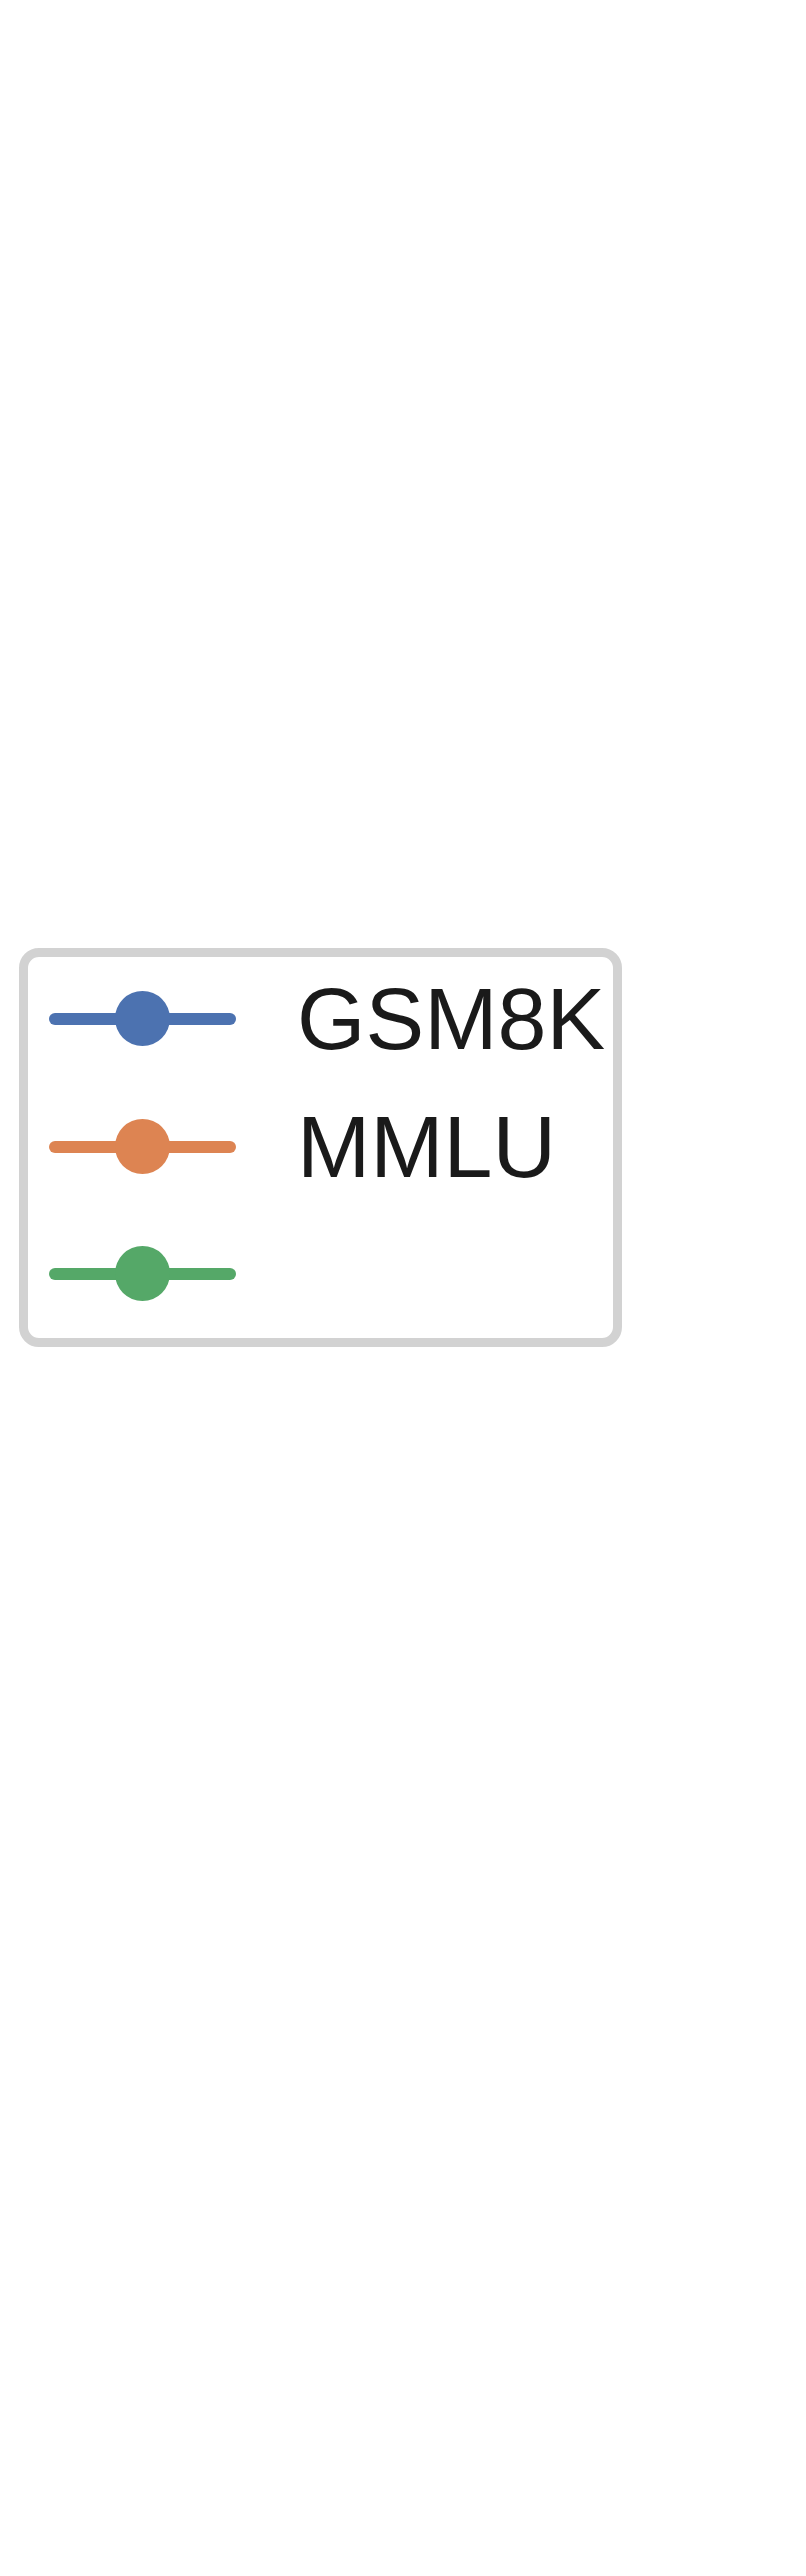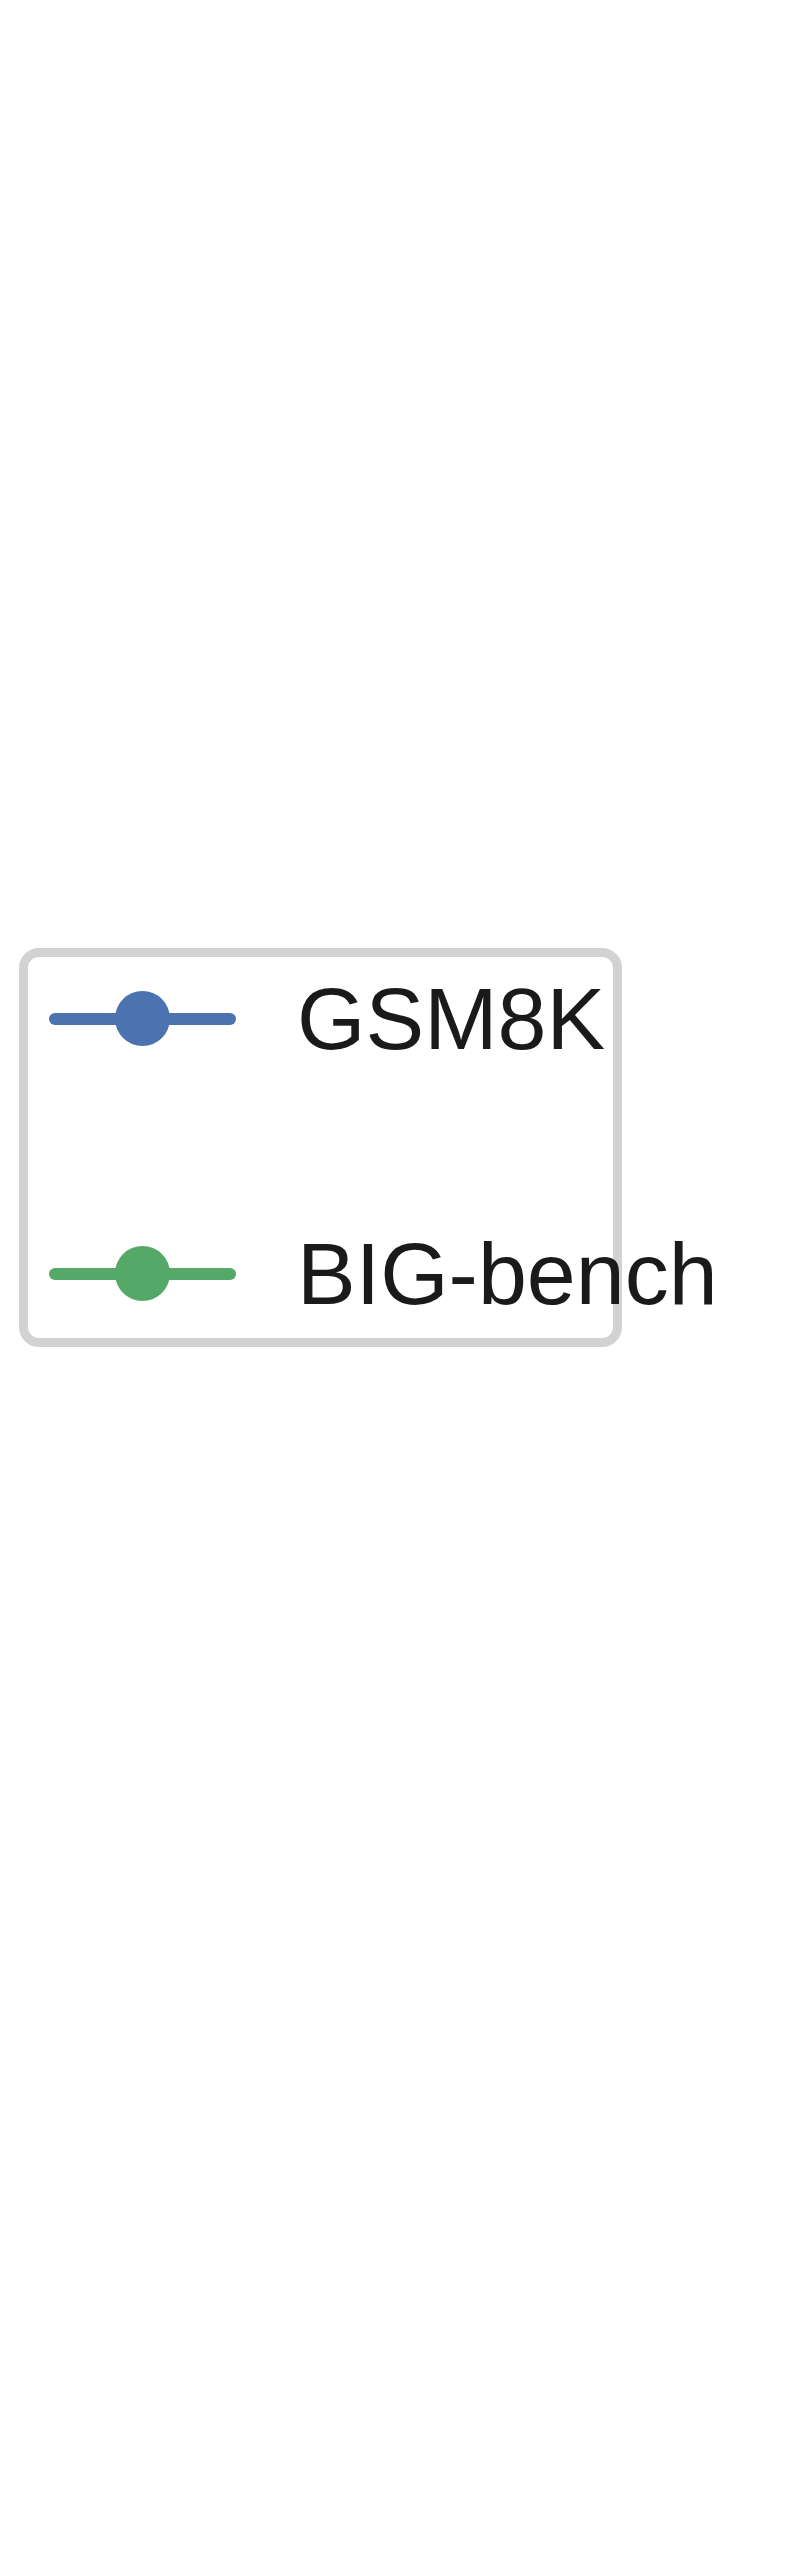--- a/index.html
+++ b/index.html
@@ -74,23 +74,29 @@
 <div class="legend-box" style="border-color: rgb(210, 210, 210); background: rgb(255, 255, 255);">
 
   <div class="legend-row row-0">
     <span class="sample">
       <span class="line" style="background: rgb(76, 114, 176);"></span>
       <span class="dot" style="background: rgb(76, 114, 176);"></span>
     </span>
     <span class="legend-label" style="color: rgb(26, 26, 26);">GSM8K</span>
   </div>
 
+  <div class="legend-row row-1">
+    <span class="sample">
+      <span class="line" style="background: rgb(221, 132, 82);"></span>
+      <span class="dot" style="background: rgb(221, 132, 82);"></span>
+    </span>
+    <span class="legend-label" style="color: rgb(26, 26, 26);">MMLU</span>
+  </div>
 
   <div class="legend-row row-2">
     <span class="sample">
       <span class="line" style="background: rgb(85, 168, 104);"></span>
       <span class="dot" style="background: rgb(85, 168, 104);"></span>
     </span>
-    <span class="legend-label" style="color: rgb(26, 26, 26);">BIG-bench</span>
   </div>
 
 </div>
 
 
 </body></html>

